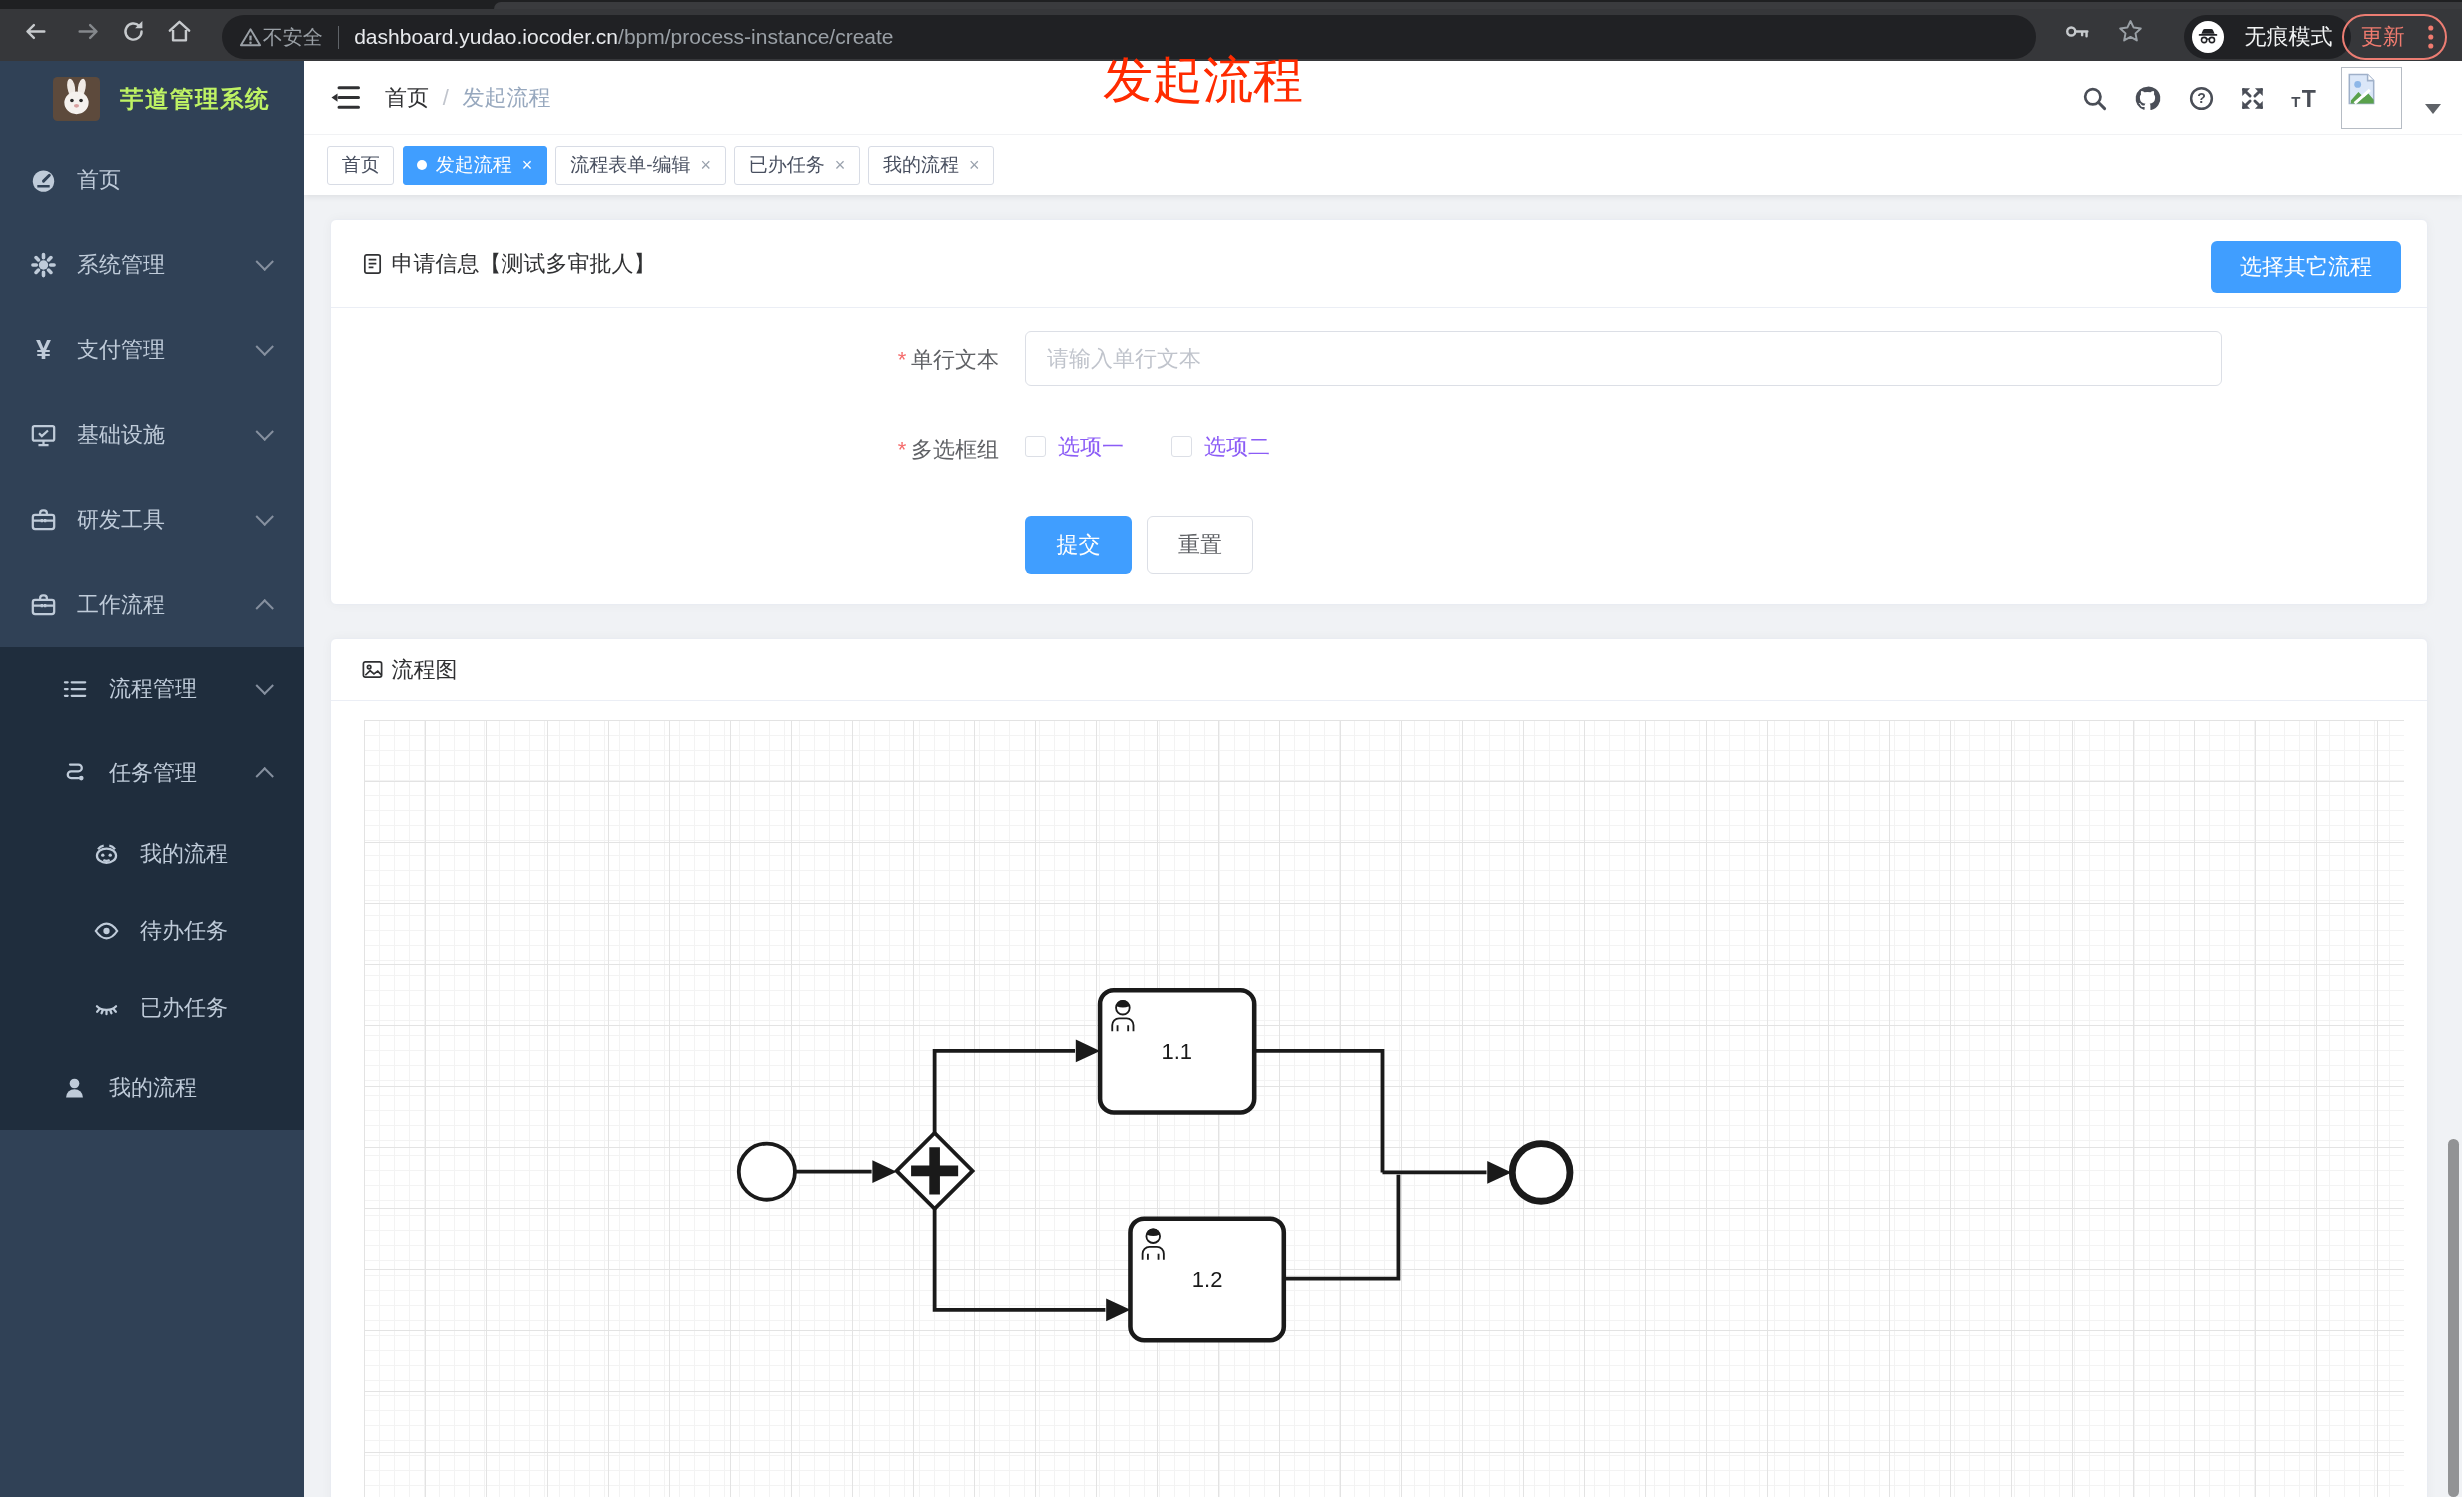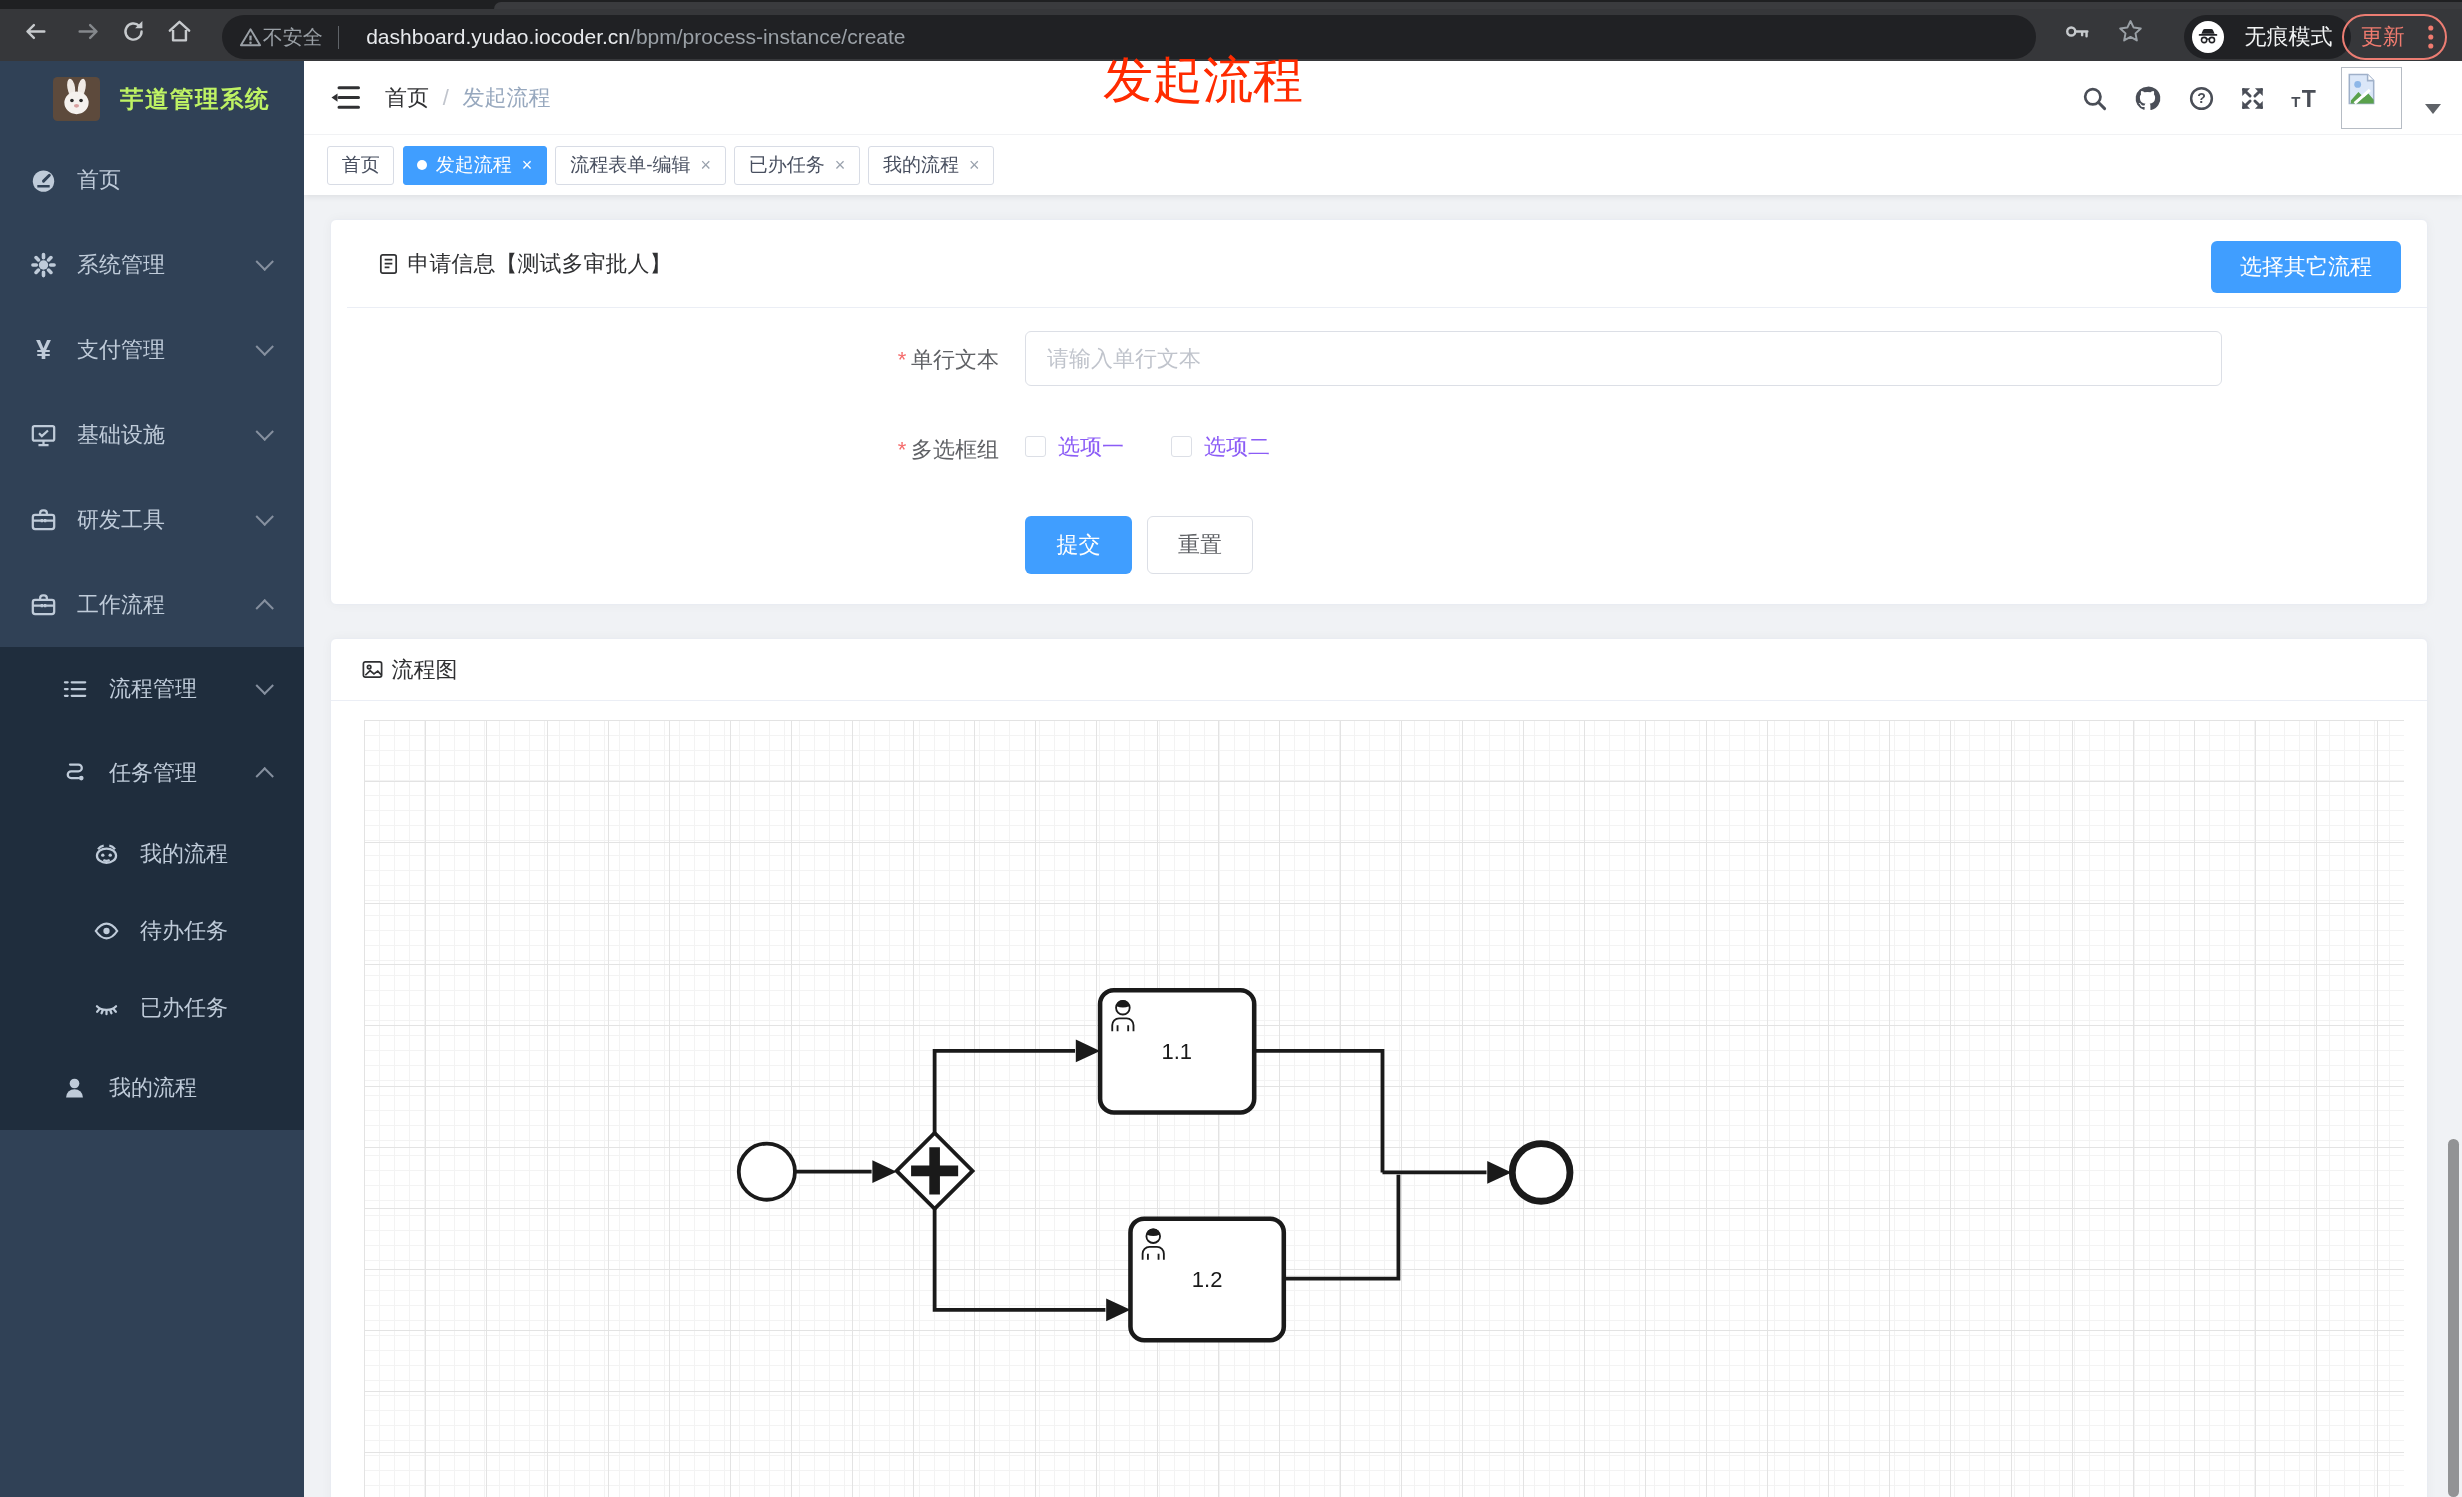--- a/index.html
+++ b/index.html
@@ -10,21 +10,21 @@
   }
   
   .chrome{position:absolute;left:0;top:0;width:2462px;height:61px;background:#36373a;z-index:40;}
   .chrome-topstrip{position:absolute;left:0;top:0;width:100%;height:9px;background:#1f2022;}
   .chrome-topstrip .active-tab-hint{position:absolute;left:494px;right:0;top:1.5px;height:7.6px;background:#3a3b3e;border-top-left-radius:7.6px;}
   .chrome-btn{position:absolute;top:16.7px;width:30px;height:30px;display:flex;align-items:center;justify-content:center;}
   .url-pill{position:absolute;left:222px;top:15px;width:1814px;height:44px;background:#202124;border-radius:22px;
     display:flex;align-items:center;padding-left:16.7px;box-sizing:border-box;}
   .url-warn{display:flex;align-items:center;gap:1px;color:#9aa0a6;font-size:20px;}
   .url-divider{width:1.5px;height:23px;background:#5f6368;margin:0 15px;}
-  .url-host{color:#e8eaed;font-size:21px;margin-left:12px;}
+  .url-host{color:#e8eaed;font-size:21px;}
   .url-path{color:#9aa0a6;font-size:21px;}
   .incog-pill{position:absolute;left:2184px;top:15px;height:44px;border-radius:22px;background:#202124;
     display:flex;align-items:center;gap:21px;padding:0 18px 0 7.6px;box-sizing:border-box;}
   .incog-circle{width:32px;height:32px;border-radius:50%;background:#fff;display:flex;align-items:center;justify-content:center;}
   .incog-label{color:#f1f3f4;font-size:22px;}
   .update-pill{position:absolute;left:2342px;top:13.7px;width:105px;height:46px;border:2.3px solid #ec7d73;border-radius:24px;
     display:flex;align-items:center;justify-content:space-between;padding:0 10.6px 0 16.7px;box-sizing:border-box;}
   .update-label{color:#f07b6f;font-size:22px;}
   
   .sidebar{position:absolute;left:0;top:61px;width:304px;height:1437px;background:#304156;z-index:10;}
@@ -59,21 +59,21 @@
   .tag{height:39px;display:flex;align-items:center;padding:0 13.7px;border:1.5px solid #d8dce5;background:#fff;
     color:#495060;font-size:19px;border-radius:3px;cursor:pointer;box-sizing:border-box;white-space:nowrap;}
   .tag .dot{width:10px;height:10px;border-radius:50%;background:#fff;margin-right:8.4px;}
   .tag .x{margin-left:10px;font-size:18px;color:#9aa2ad;line-height:1;}
   .tag.active{background:#409eff;border-color:#409eff;color:#fff;}
   .tag.active .x{color:#fff;}
   
   .card{position:absolute;background:#fff;border:1.5px solid #e9ecf2;border-radius:6px;box-shadow:0 0 10.6px rgba(0,0,0,.04);box-sizing:border-box;}
   .card-head{display:flex;align-items:center;gap:7.6px;padding-left:30px;font-size:22px;color:#303133;border-bottom:1.5px solid #ebeef5;}
   .card1{left:330px;top:219px;width:2098px;height:386px;}
-  .card1 .card-head{height:87px;margin-left:16px;}
+  .card1 .card-head{height:87px;}
   .btn-select-other{position:absolute;right:26px;top:21px;height:52px;padding:0 29px;background:#409eff;border:none;border-radius:6px;
     color:#fff;font-size:22px;cursor:pointer;}
   .flabel{position:absolute;left:0;width:668px;text-align:right;font-size:22px;color:#606266;white-space:nowrap;}
   .req{color:#f56c6c;margin-right:4.6px;}
   .txt-input{position:absolute;left:694px;top:111px;width:1197px;height:55px;border:1.5px solid #dcdfe6;border-radius:6px;
     box-sizing:border-box;padding:2px 21px;font-size:22px;color:#606266;font-family:"Liberation Sans",sans-serif;outline:none;}
   .txt-input::placeholder{color:#c0c4cc;}
   .cbrow{position:absolute;left:694px;top:205px;height:43px;display:flex;align-items:center;}
   .cbox{width:21px;height:21px;border:1.5px solid #dcdfe6;border-radius:3px;background:#fff;box-sizing:border-box;cursor:pointer;}
   .cblabel{font-size:22px;color:#8b5cf6;margin-left:12px;cursor:pointer;}

